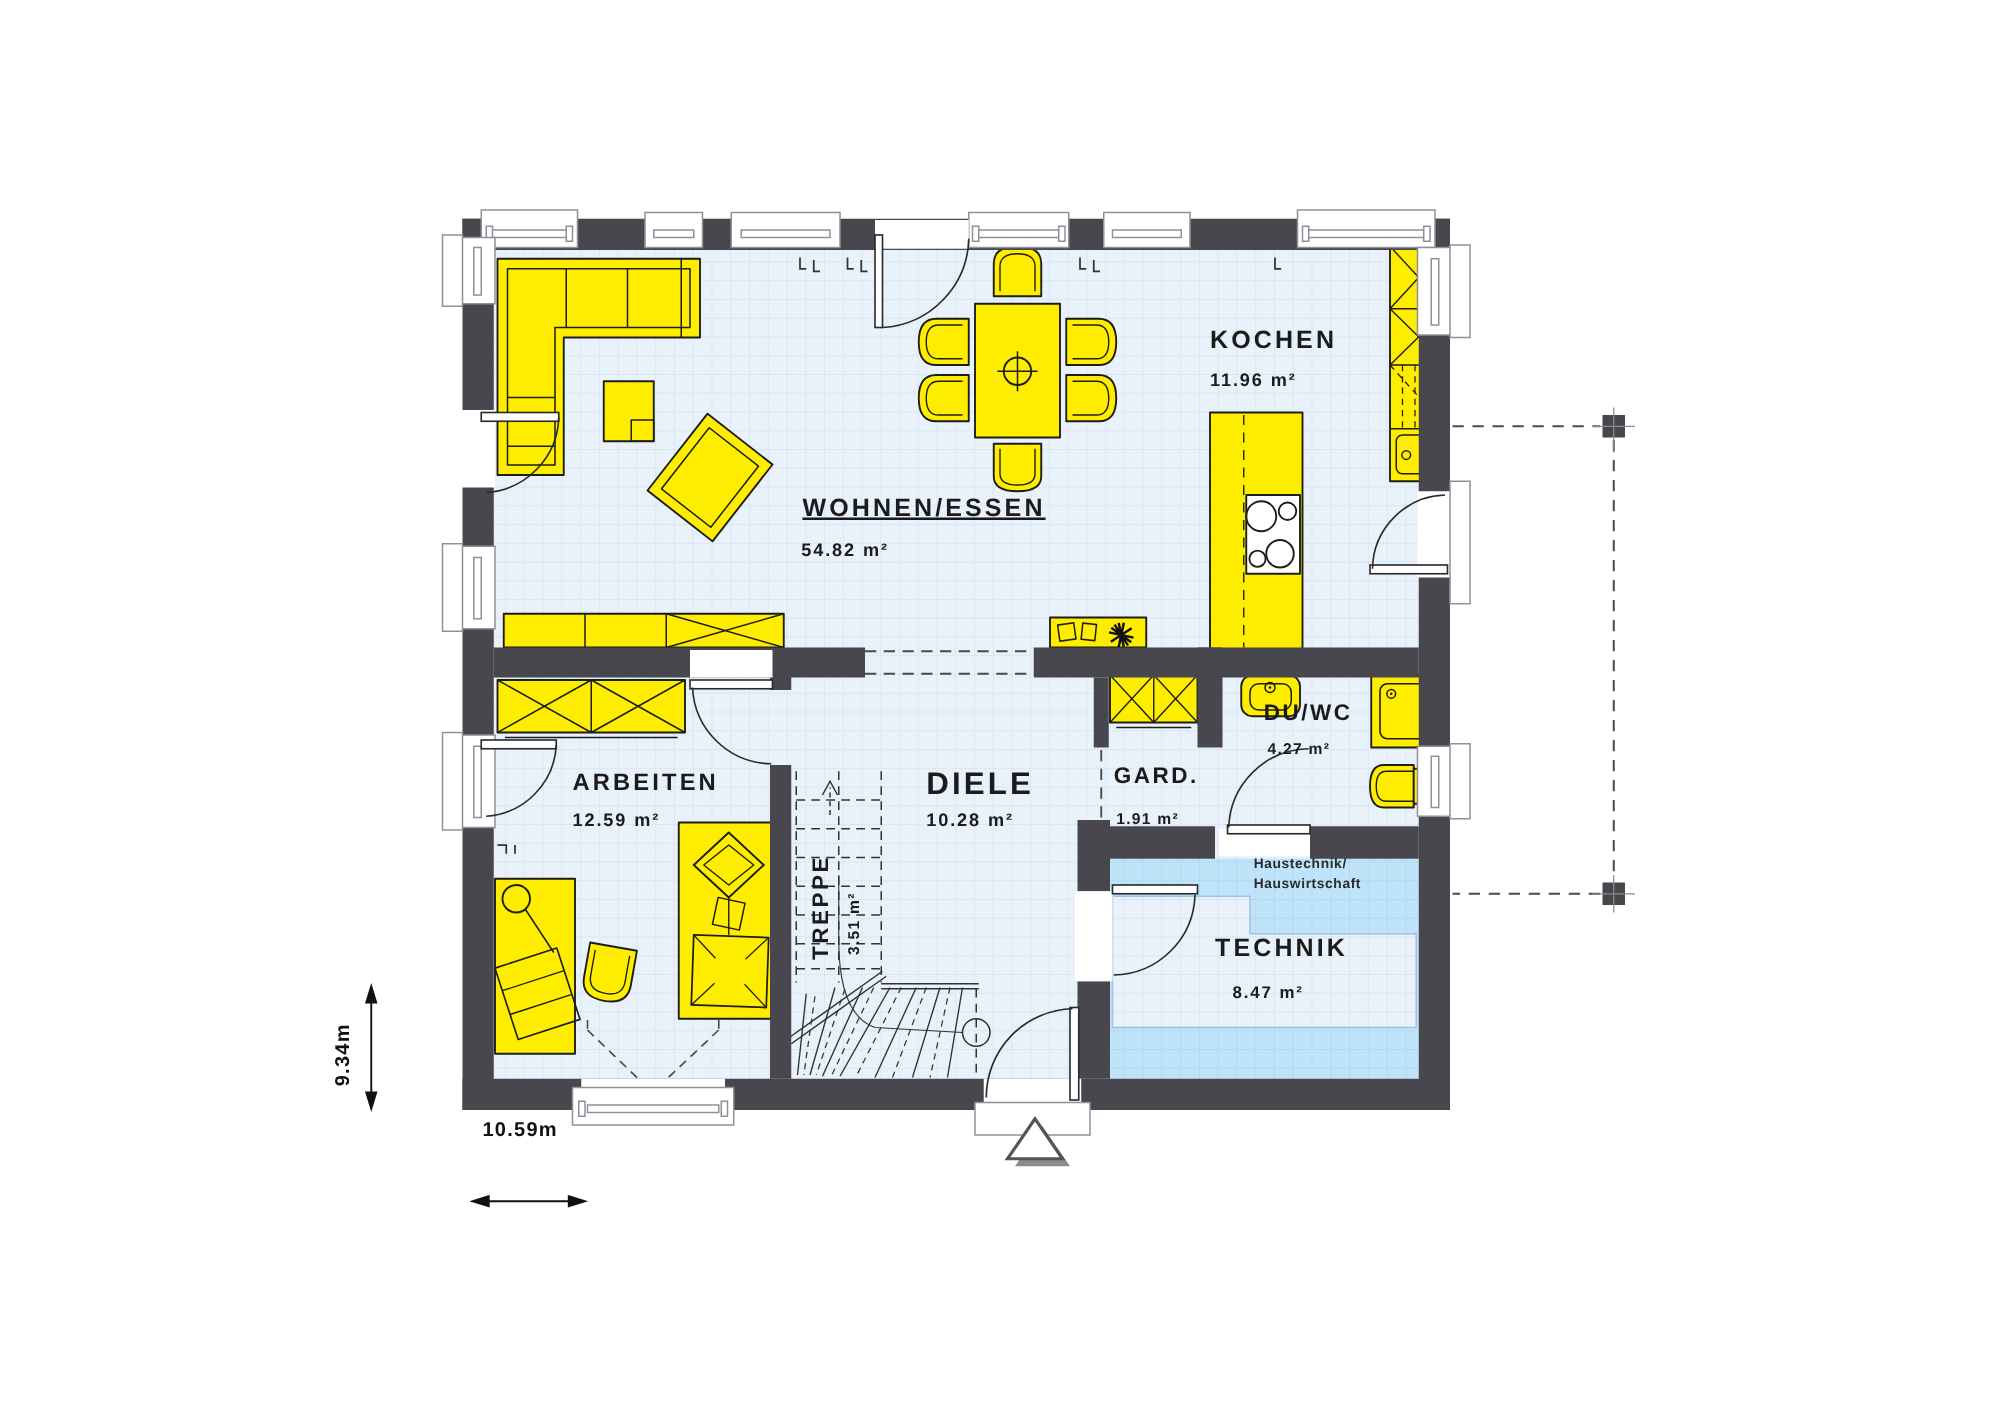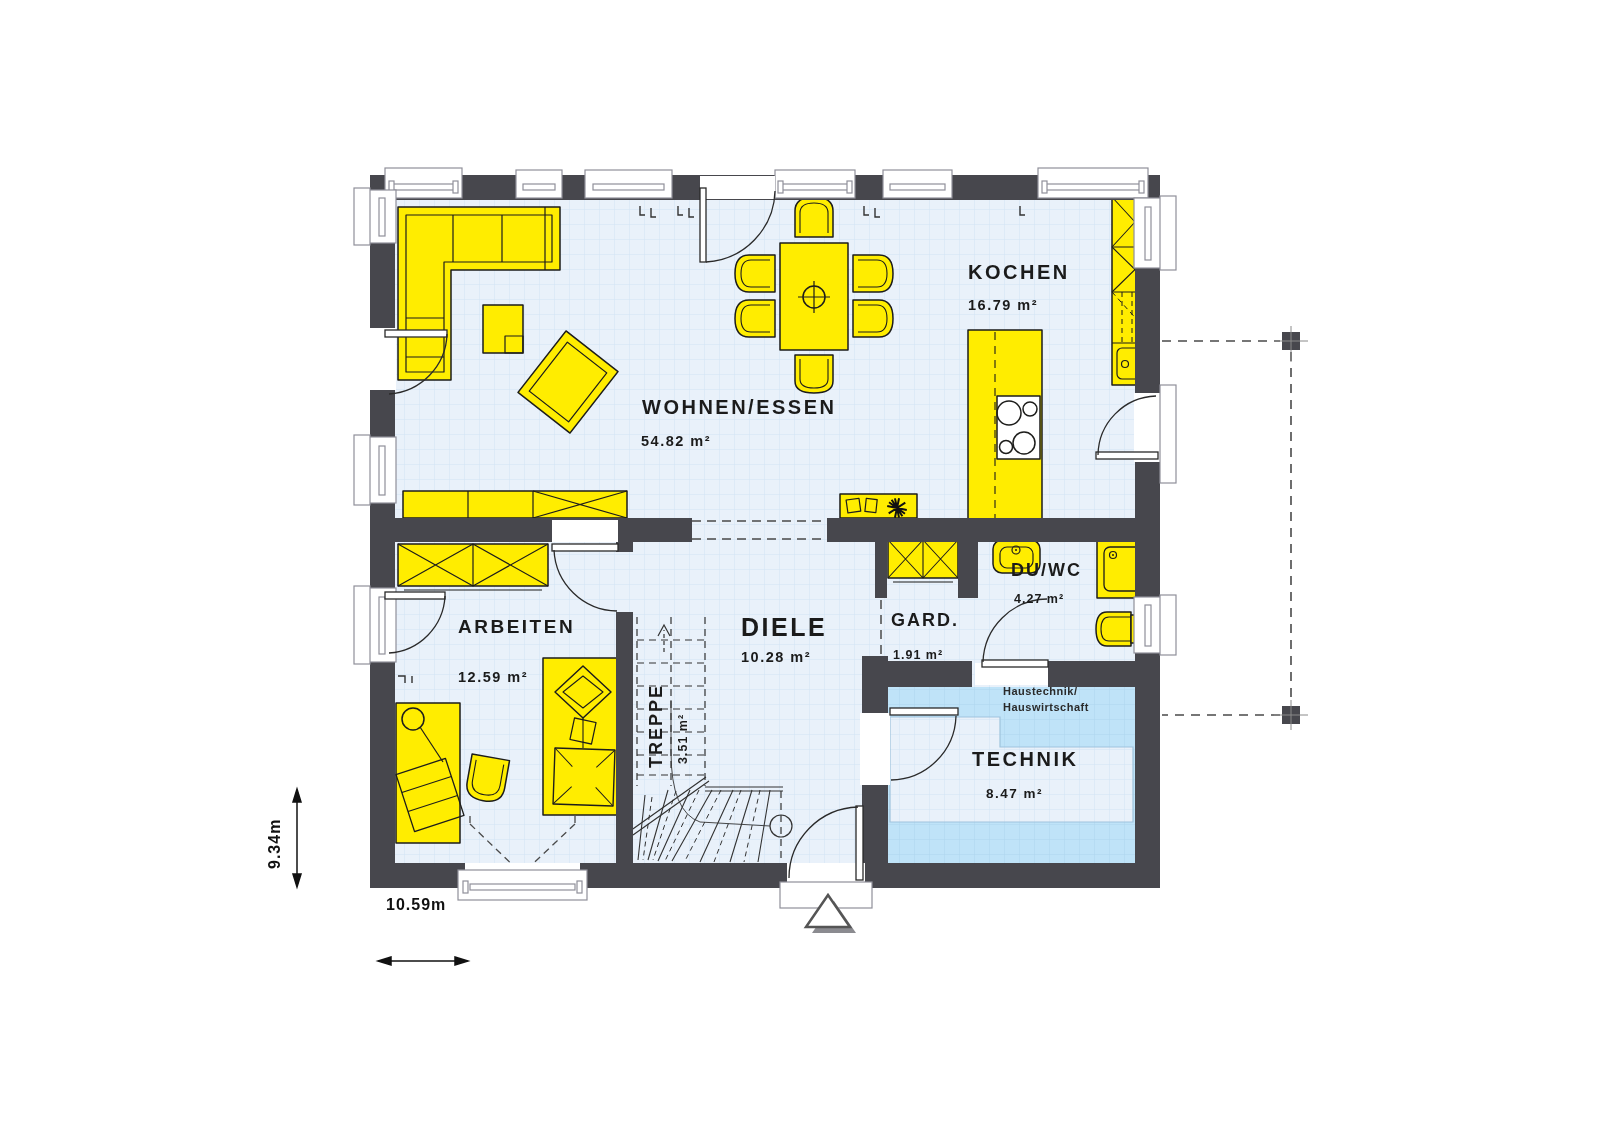--- a/index.html
+++ b/index.html
@@ -350,28 +350,28 @@
   <g stroke="#111" stroke-width="1.5" fill="#111">
     <path d="M297,792 V884" fill="none"></path>
     <polygon points="293,802 297,789 301,802"></polygon>
         <polygon points="293,874 297,887 301,874"></polygon>
     <path d="M380,961 H466" fill="none"></path>
     <polygon points="391,957 378,961 391,965"></polygon>
         <polygon points="455,957 468,961 455,965"></polygon>
   </g>
 </svg>
 
-<div class="lbl room-name" style="left:642px;top:396px;">WOHNEN/ESSEN</div>
+<div class="lbl room-name" style="left:642px;top:396px;text-decoration:underline;">WOHNEN/ESSEN</div>
 <div class="lbl room-area" style="left:641px;top:433px;">54.82 m²</div>
 
 <div class="lbl room-name" style="left:968px;top:261px;">KOCHEN</div>
-<div class="lbl room-area" style="left:968px;top:297px;">16.79 m²</div>
+<div class="lbl room-area" style="left:968px;top:297px;">11.96 m²</div>
 
 <div class="lbl room-name" style="left:458px;top:616px;font-size:19px;">ARBEITEN</div>
-<div class="lbl room-area" style="left:458px;top:649px;margin-top:20px;">12.59 m²</div>
+<div class="lbl room-area" style="left:458px;top:649px;">12.59 m²</div>
 
 <div class="lbl room-name" style="left:741px;top:613px;font-size:25px;">DIELE</div>
 <div class="lbl room-area" style="left:741px;top:649px;">10.28 m²</div>
 
 <div class="lbl sm rot" style="left:646px;top:768px;">TREPPE</div>
 <div class="lbl sm-area rot" style="left:676px;top:764px;">3.51 m²</div>
 
 <div class="lbl sm" style="left:891px;top:610px;">GARD.</div>
 <div class="lbl sm-area" style="left:893px;top:648px;">1.91 m²</div>
 

